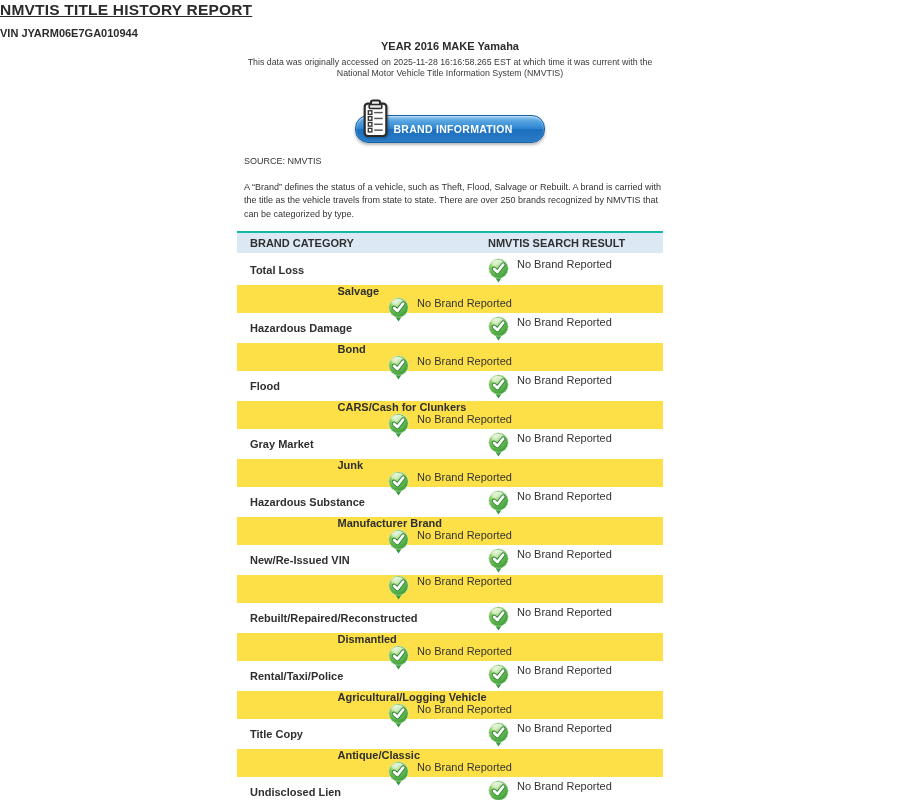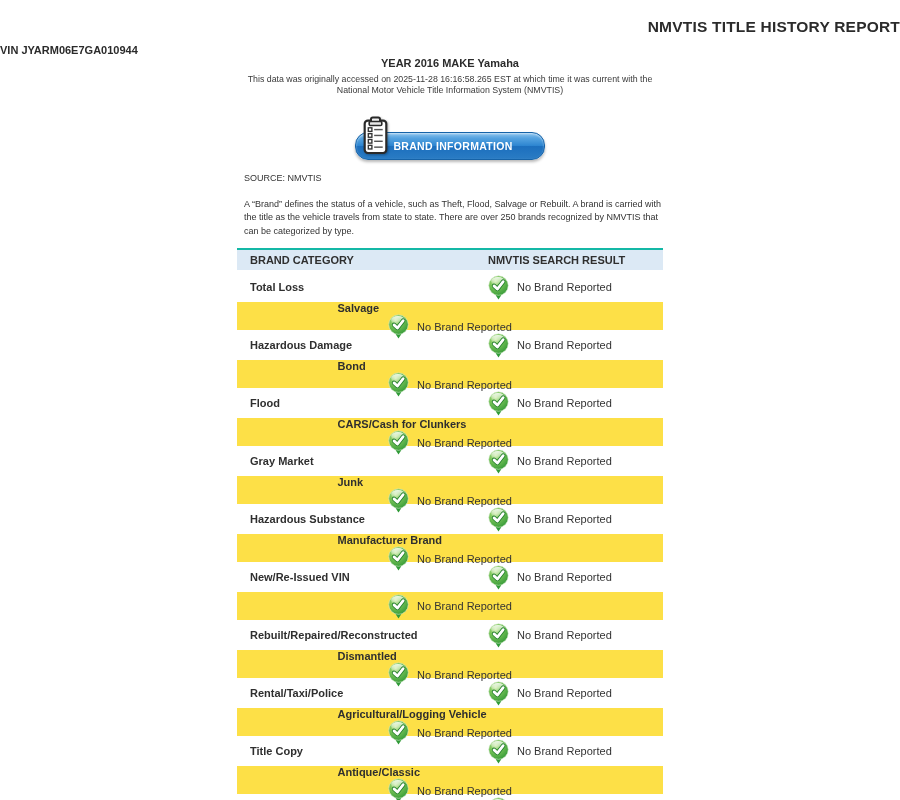--- a/index.html
+++ b/index.html
@@ -2,22 +2,22 @@
 <html><head>
 <meta charset="utf-8">
 <style>
   html,body{margin:0;padding:0;background:#ffffff;}
   .page{
     width:900px;height:800px;margin:0 auto;background:#ffffff;overflow:hidden;
     font-family:"Liberation Sans",sans-serif;color:#333333;position:relative;
   }
   
   .report-title{
-    margin:18px 0 0;text-align:right;font-size:15.5px;font-weight:700;
-    color:#2b2b2b;letter-spacing:.2px;
+    margin:1px 0 0;text-align:left;font-size:15.5px;font-weight:700;
+    color:#2b2b2b;letter-spacing:.2px;text-decoration:underline;
   }
   .vin-line{margin-top:8px;text-align:left;font-size:11px;font-weight:700;color:#2b2b2b;}
   .year-line{margin-top:1px;text-align:center;font-size:11px;font-weight:700;color:#2b2b2b;}
   .access-note{
     width:434px;margin:5px auto 0;text-align:center;font-size:8.8px;
     line-height:1.28;color:#3a3a3a;
   }
   
   .btn-area{position:relative;width:190px;height:47px;margin:17px auto 0;}
   .brand-btn{
@@ -39,21 +39,21 @@
   .thead{
     display:flex;align-items:center;height:22px;background:#dce9f5;
     border-top:2px solid #14b8a6;font-size:11px;font-weight:700;color:#2f2f2f;
     margin-bottom:3px;box-sizing:border-box;
   }
   .th-cat{width:251px;padding-left:13px;box-sizing:border-box;}
   .th-res{flex:1;}
   .brand-row{display:flex;align-items:center;height:28px;margin-bottom:1px;background:#ffffff;}
   .brand-row.alt{background:#fde047;flex-direction:column;}
   .cell-cat{width:251px;padding-left:13px;box-sizing:border-box;font-weight:700;font-size:11px;color:#2f2f2f;}
-  .cell-res{flex:1;display:flex;align-items:center;}
+  .cell-res{flex:1;display:flex;}
   .check-icon{width:21px;height:25px;margin-right:8px;flex:none;}
   .res-text{font-size:11px;color:#333;}
 </style>
 </head>
 <body>
 
 <svg style="position:absolute;width:0;height:0" aria-hidden="true">
   <defs>
     <radialGradient id="orbG" cx="0.35" cy="0.28" r="0.85">
       <stop offset="0" stop-color="#cdeaa8"></stop>

